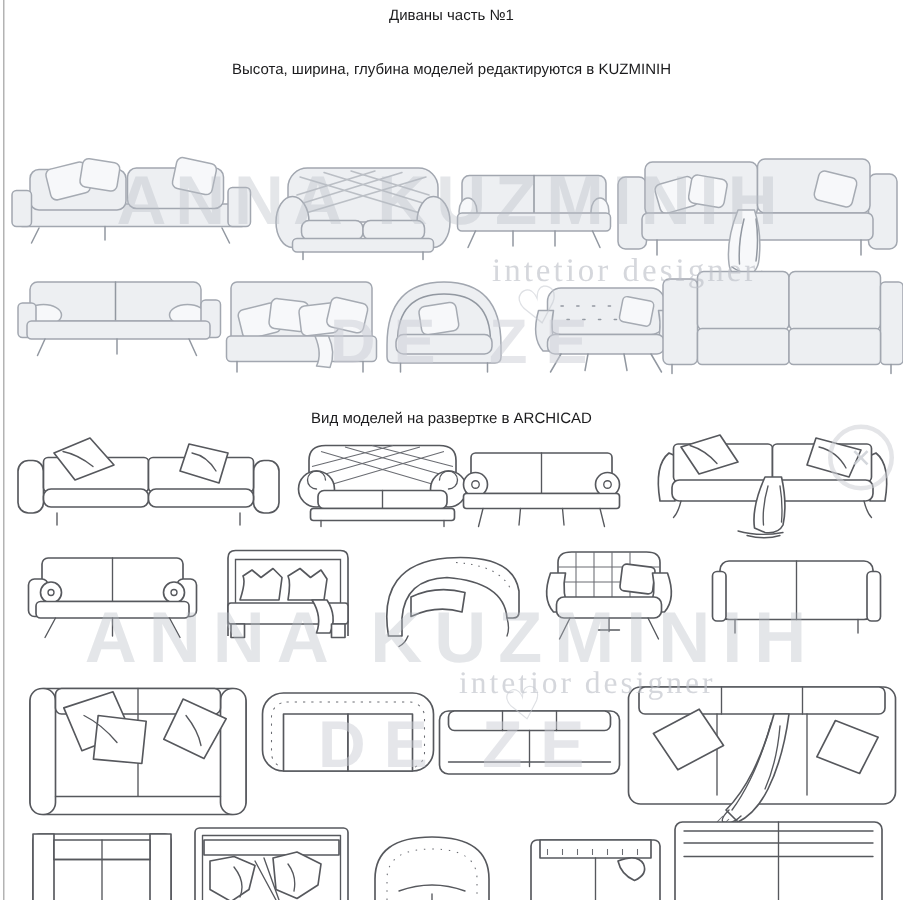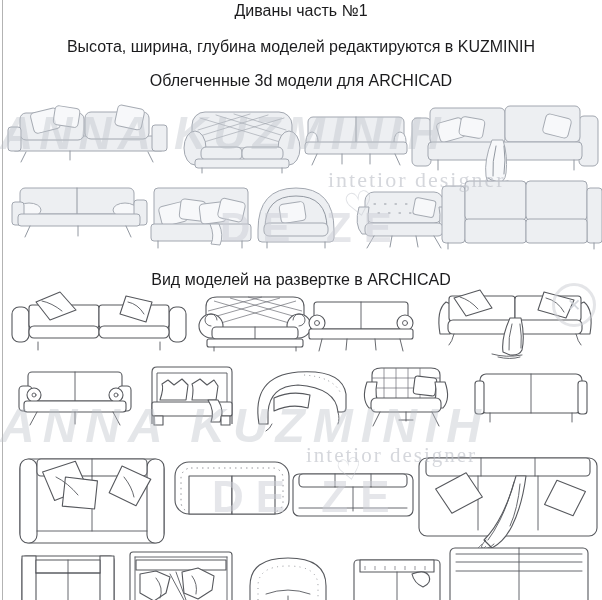--- a/index.html
+++ b/index.html
@@ -1,48 +1,47 @@
 <!DOCTYPE html>
 <html><head>
 <meta charset="utf-8">
 <style>
   html,body{margin:0;padding:0;background:#fff;}
   .page{position:relative;width:602px;height:600px;background:#ffffff;overflow:hidden;
         font-family:"Liberation Sans",sans-serif;color:#1b1b1d;}
   .edge{position:absolute;left:2px;top:0;bottom:0;width:1px;background:#b3b3b3;z-index:1;}
-  .txt{position:absolute;left:0;right:0;text-align:center;font-size:16px;line-height:15px;z-index:6;}
+  .txt{position:absolute;left:0;right:0;text-align:center;font-size:10px;line-height:15px;z-index:6;}
   .item{position:absolute;z-index:2;}
   .item svg{display:block;width:100%;height:100%;overflow:visible;}
   
   .f{fill:#edeff2;stroke:#a2a7b0;stroke-width:1;stroke-linejoin:round;}
   .f2{fill:#f7f8fa;stroke:#a6abb3;stroke-width:1;stroke-linejoin:round;}
   .ln{fill:none;stroke:#9298a1;stroke-width:1;stroke-linecap:round;}
   
   .e{fill:#ffffff;stroke:#56585d;stroke-width:1.1;stroke-linejoin:round;}
   .el{fill:none;stroke:#56585d;stroke-width:0.9;stroke-linecap:round;}
   .elt{fill:none;stroke:#6a6c72;stroke-width:0.7;}
   
-  .wm-big{position:absolute;left:0;right:0;text-align:left;font-weight:bold;
-          color:rgba(185,189,197,0.38);letter-spacing:6px;z-index:5;white-space:nowrap;font-style:italic;}
+  .wm-big{position:absolute;left:0;right:0;text-align:center;font-weight:bold;
+          color:rgba(185,189,197,0.38);letter-spacing:6px;z-index:5;white-space:nowrap;}
   .wm-sub{position:absolute;color:rgba(187,191,198,0.62);letter-spacing:2px;z-index:5;font-family:Liberation Serif, serif;}
   .wm-mono{position:absolute;font-weight:bold;color:rgba(203,206,213,0.5);letter-spacing:12px;z-index:5;}
   .wm-heart{position:absolute;color:rgba(195,199,206,0.55);transform:rotate(-12deg);z-index:5;}
   .stamp{position:absolute;width:38px;height:38px;border:3px solid rgba(205,208,214,0.55);
          border-radius:50%;color:rgba(205,208,214,0.85);display:flex;align-items:center;
          justify-content:center;font-size:17px;z-index:4;}
 </style>
 </head>
 <body>
 
 <div class="page">
   <div class="edge"></div>
 
   <div class="txt" style="top:3px">Диваны часть №1</div>
   <div class="txt" style="top:39px">Высота, ширина, глубина моделей редактируются в KUZMINIH</div>
-  <div class="txt" style="top:73px">Облегченные 3d модели для  ARCHICAD</div>
 
   <div class="item" style="left:6px;top:98px;width:172px;height:72px">
     <svg viewBox="0 0 172 72">
       <rect class="f" x="6" y="38" width="152" height="15" rx="3"></rect>
       <rect class="f" x="14" y="15" width="64" height="27" rx="6"></rect>
       <rect class="f" x="79" y="14" width="64" height="27" rx="6"></rect>
       <rect class="f2" x="26" y="12" width="27" height="21" rx="4" transform="rotate(-14 40 23)"></rect>
       <rect class="f2" x="48" y="9" width="25" height="19" rx="4" transform="rotate(9 60 19)"></rect>
       <rect class="f2" x="110" y="9" width="27" height="21" rx="4" transform="rotate(12 124 20)"></rect>
       <rect class="f" x="2" y="29" width="13" height="24" rx="3"></rect>

